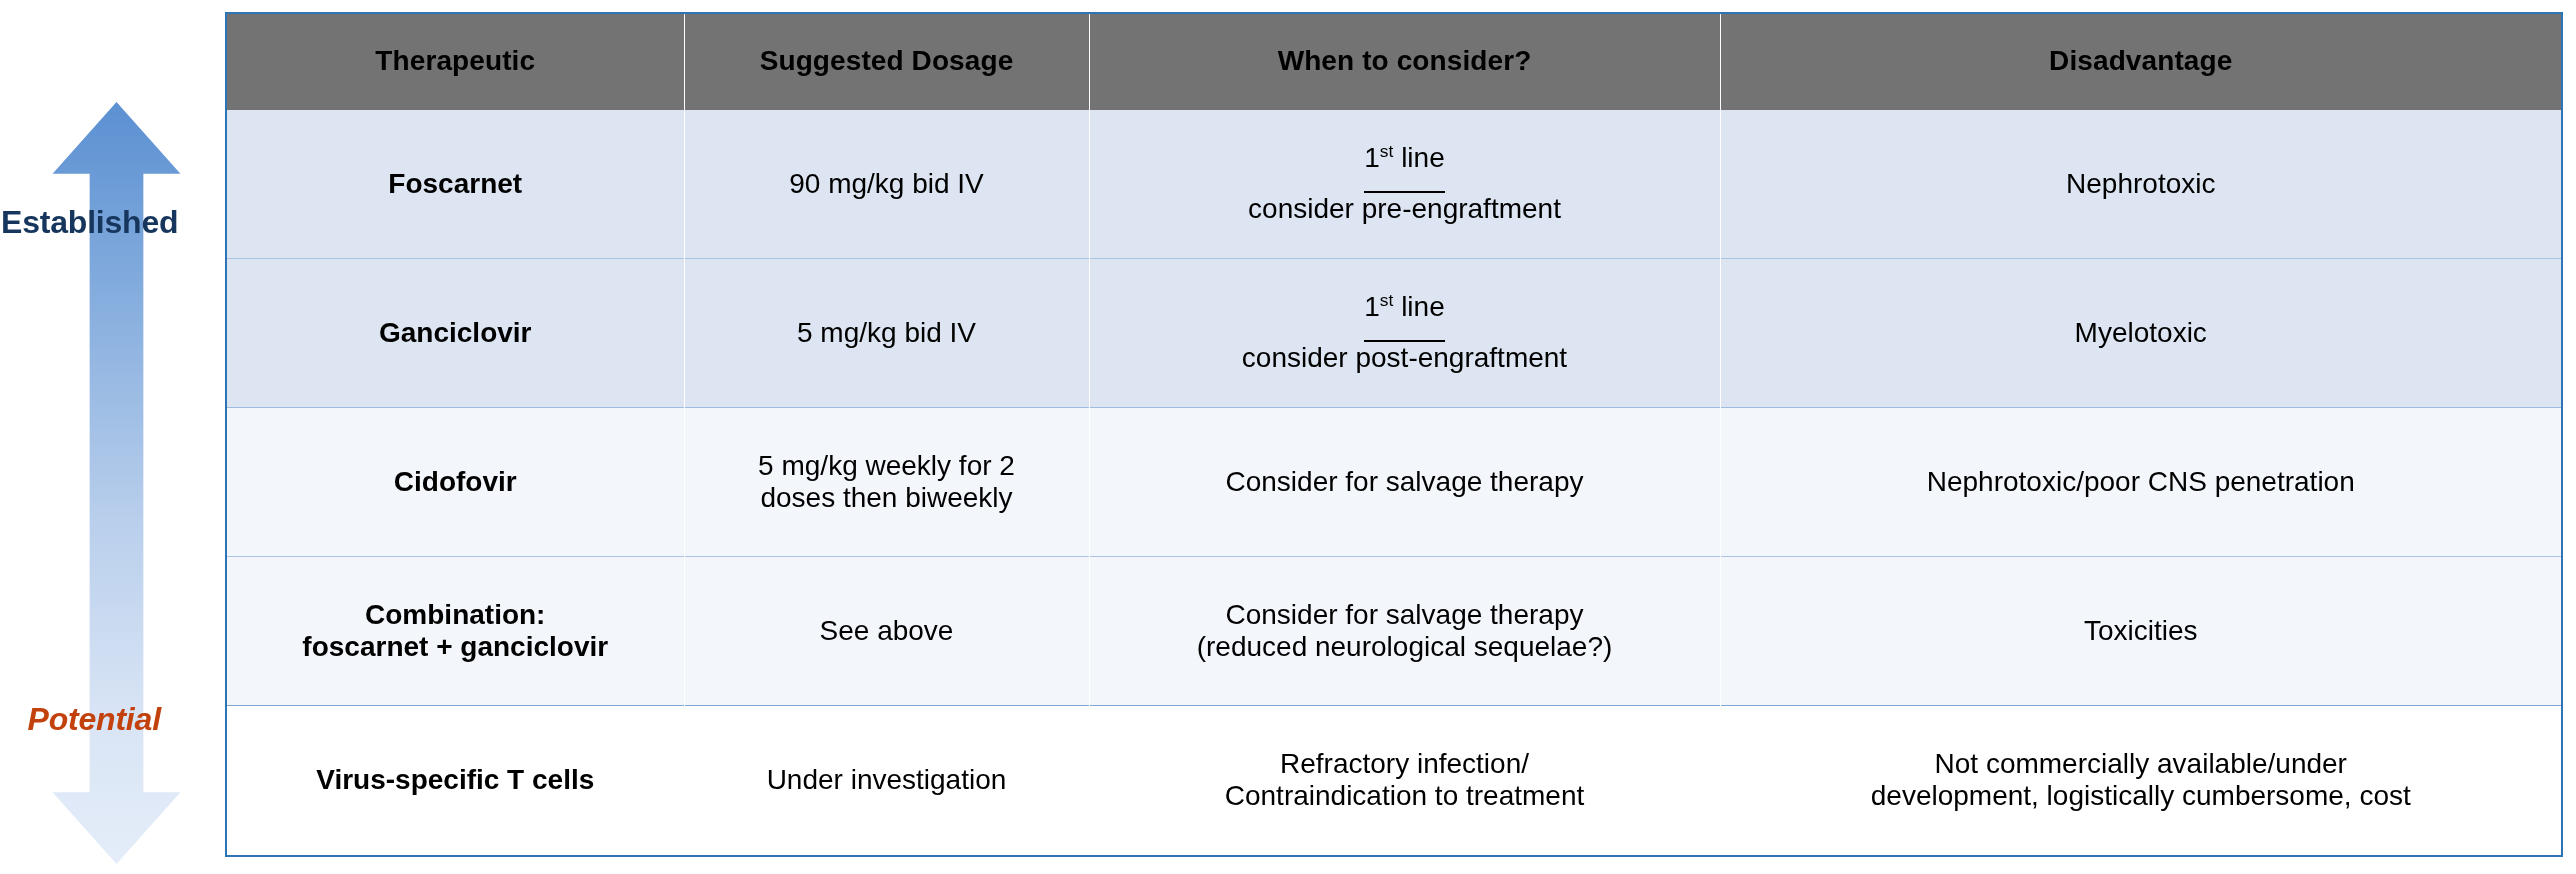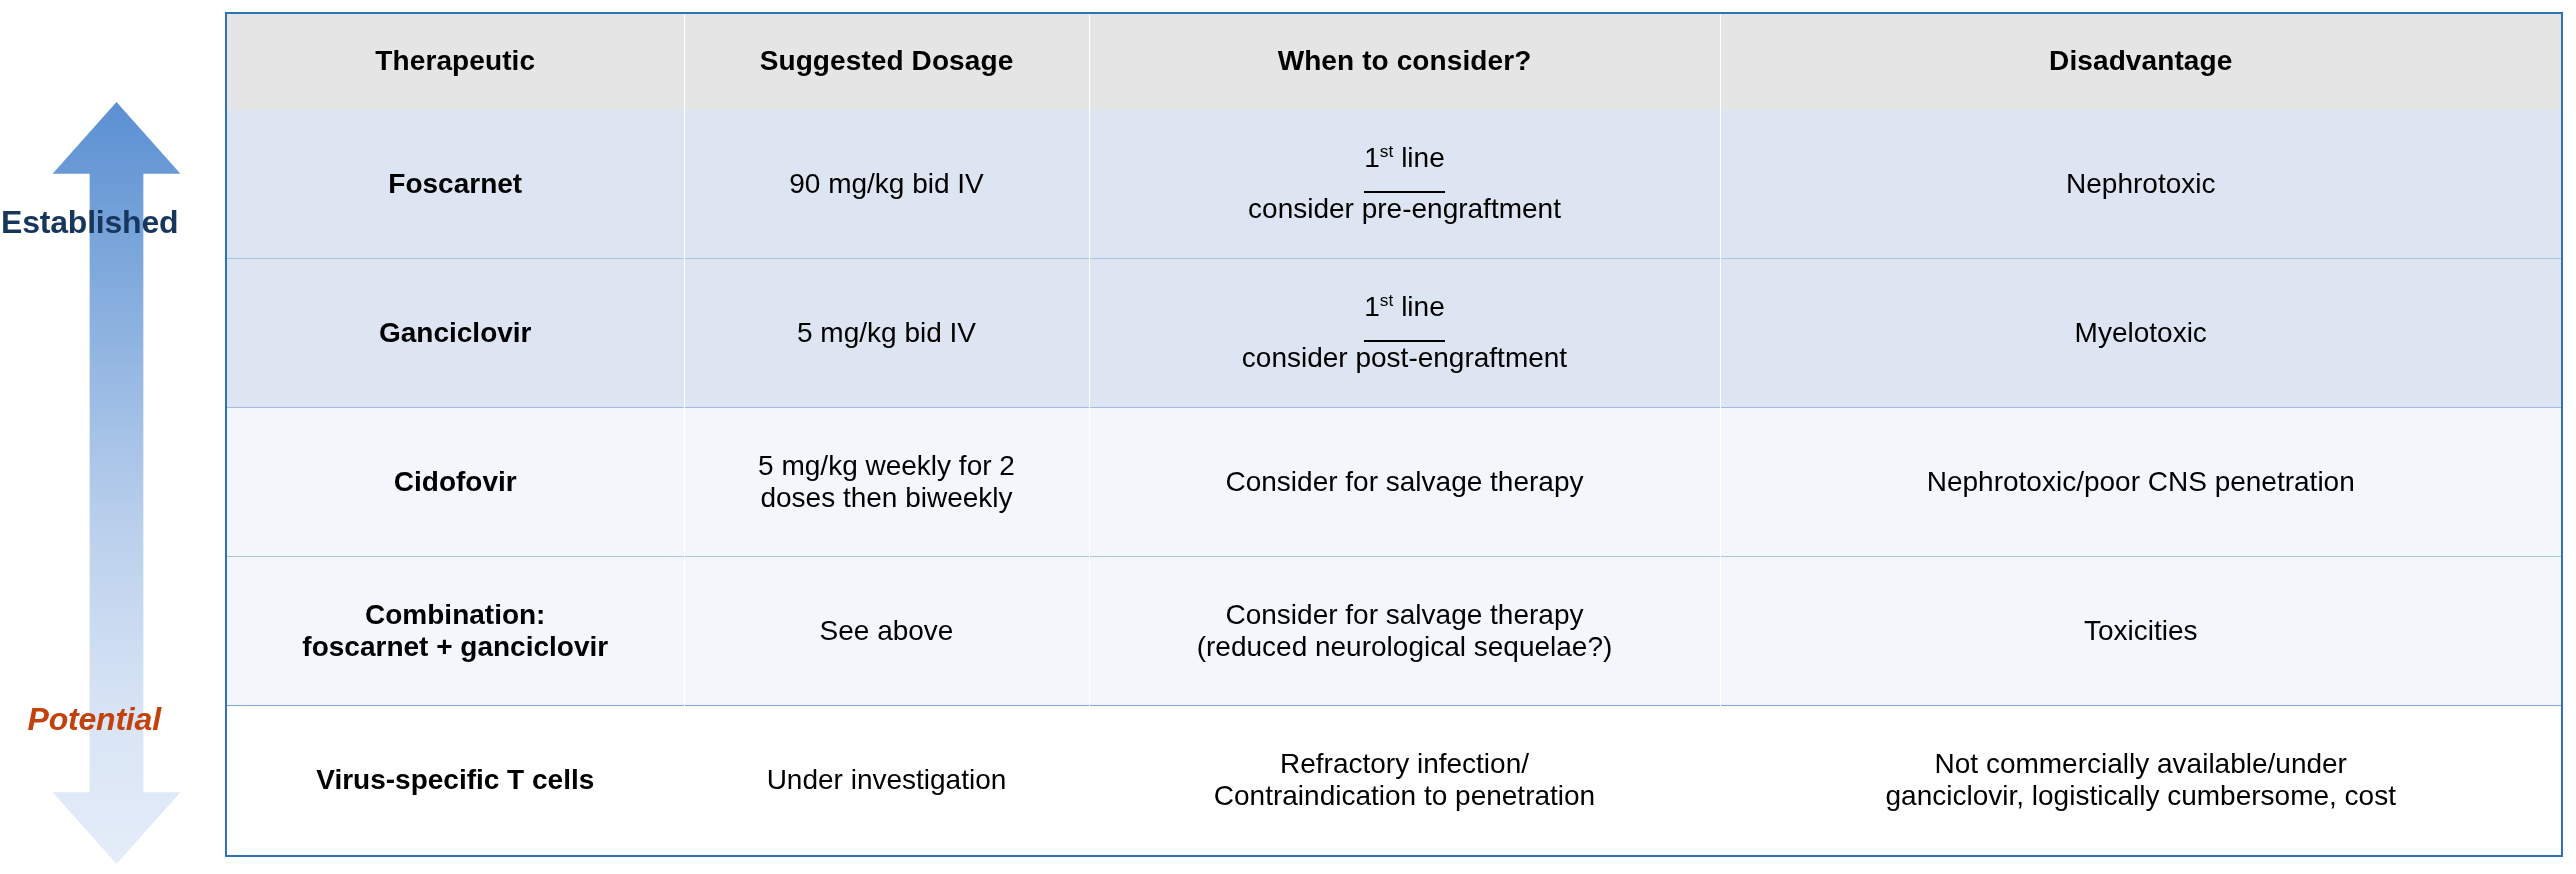--- a/index.html
+++ b/index.html
@@ -98,21 +98,21 @@
   table.grid th + th,
   table.grid td + td {
     border-left: 1.9px solid #FFFFFF;
     margin-top: 24px;
   }
   tbody tr td + td {
     border-left: 1.9px solid #A9C3E3;
   }
 
   thead th {
-    background: #e5e5e5;
+    background: #737373;
     color: #FFFFFF;
     font-weight: bold;
     font-size: 32px;
     height: 96px;
     letter-spacing: 0.1px;
   }
 
   tbody tr { }
   tbody tr + tr td { border-top: 1.9px solid #A9C3E3; }
 
@@ -241,25 +241,25 @@
           <td>
             <span class="cell-line">Toxicities</span>
           </td>
         </tr>
 
         <tr class="shade-c row-h2">
           <td class="therapeutic">Virus-specific T cells</td>
           <td>Under investigation</td>
           <td>
             <span class="cell-line">Refractory infection/</span>
-            <span class="cell-line">Contraindication to penetration</span>
+            <span class="cell-line">Contraindication to treatment</span>
           </td>
           <td>
             <span class="cell-line">Not commercially available/under</span>
-            <span class="cell-line">ganciclovir, logistically cumbersome, cost</span>
+            <span class="cell-line">development, logistically cumbersome, cost</span>
           </td>
         </tr>
 
 
       </tbody>
     </table>
   </div>
 
 </div>
 

